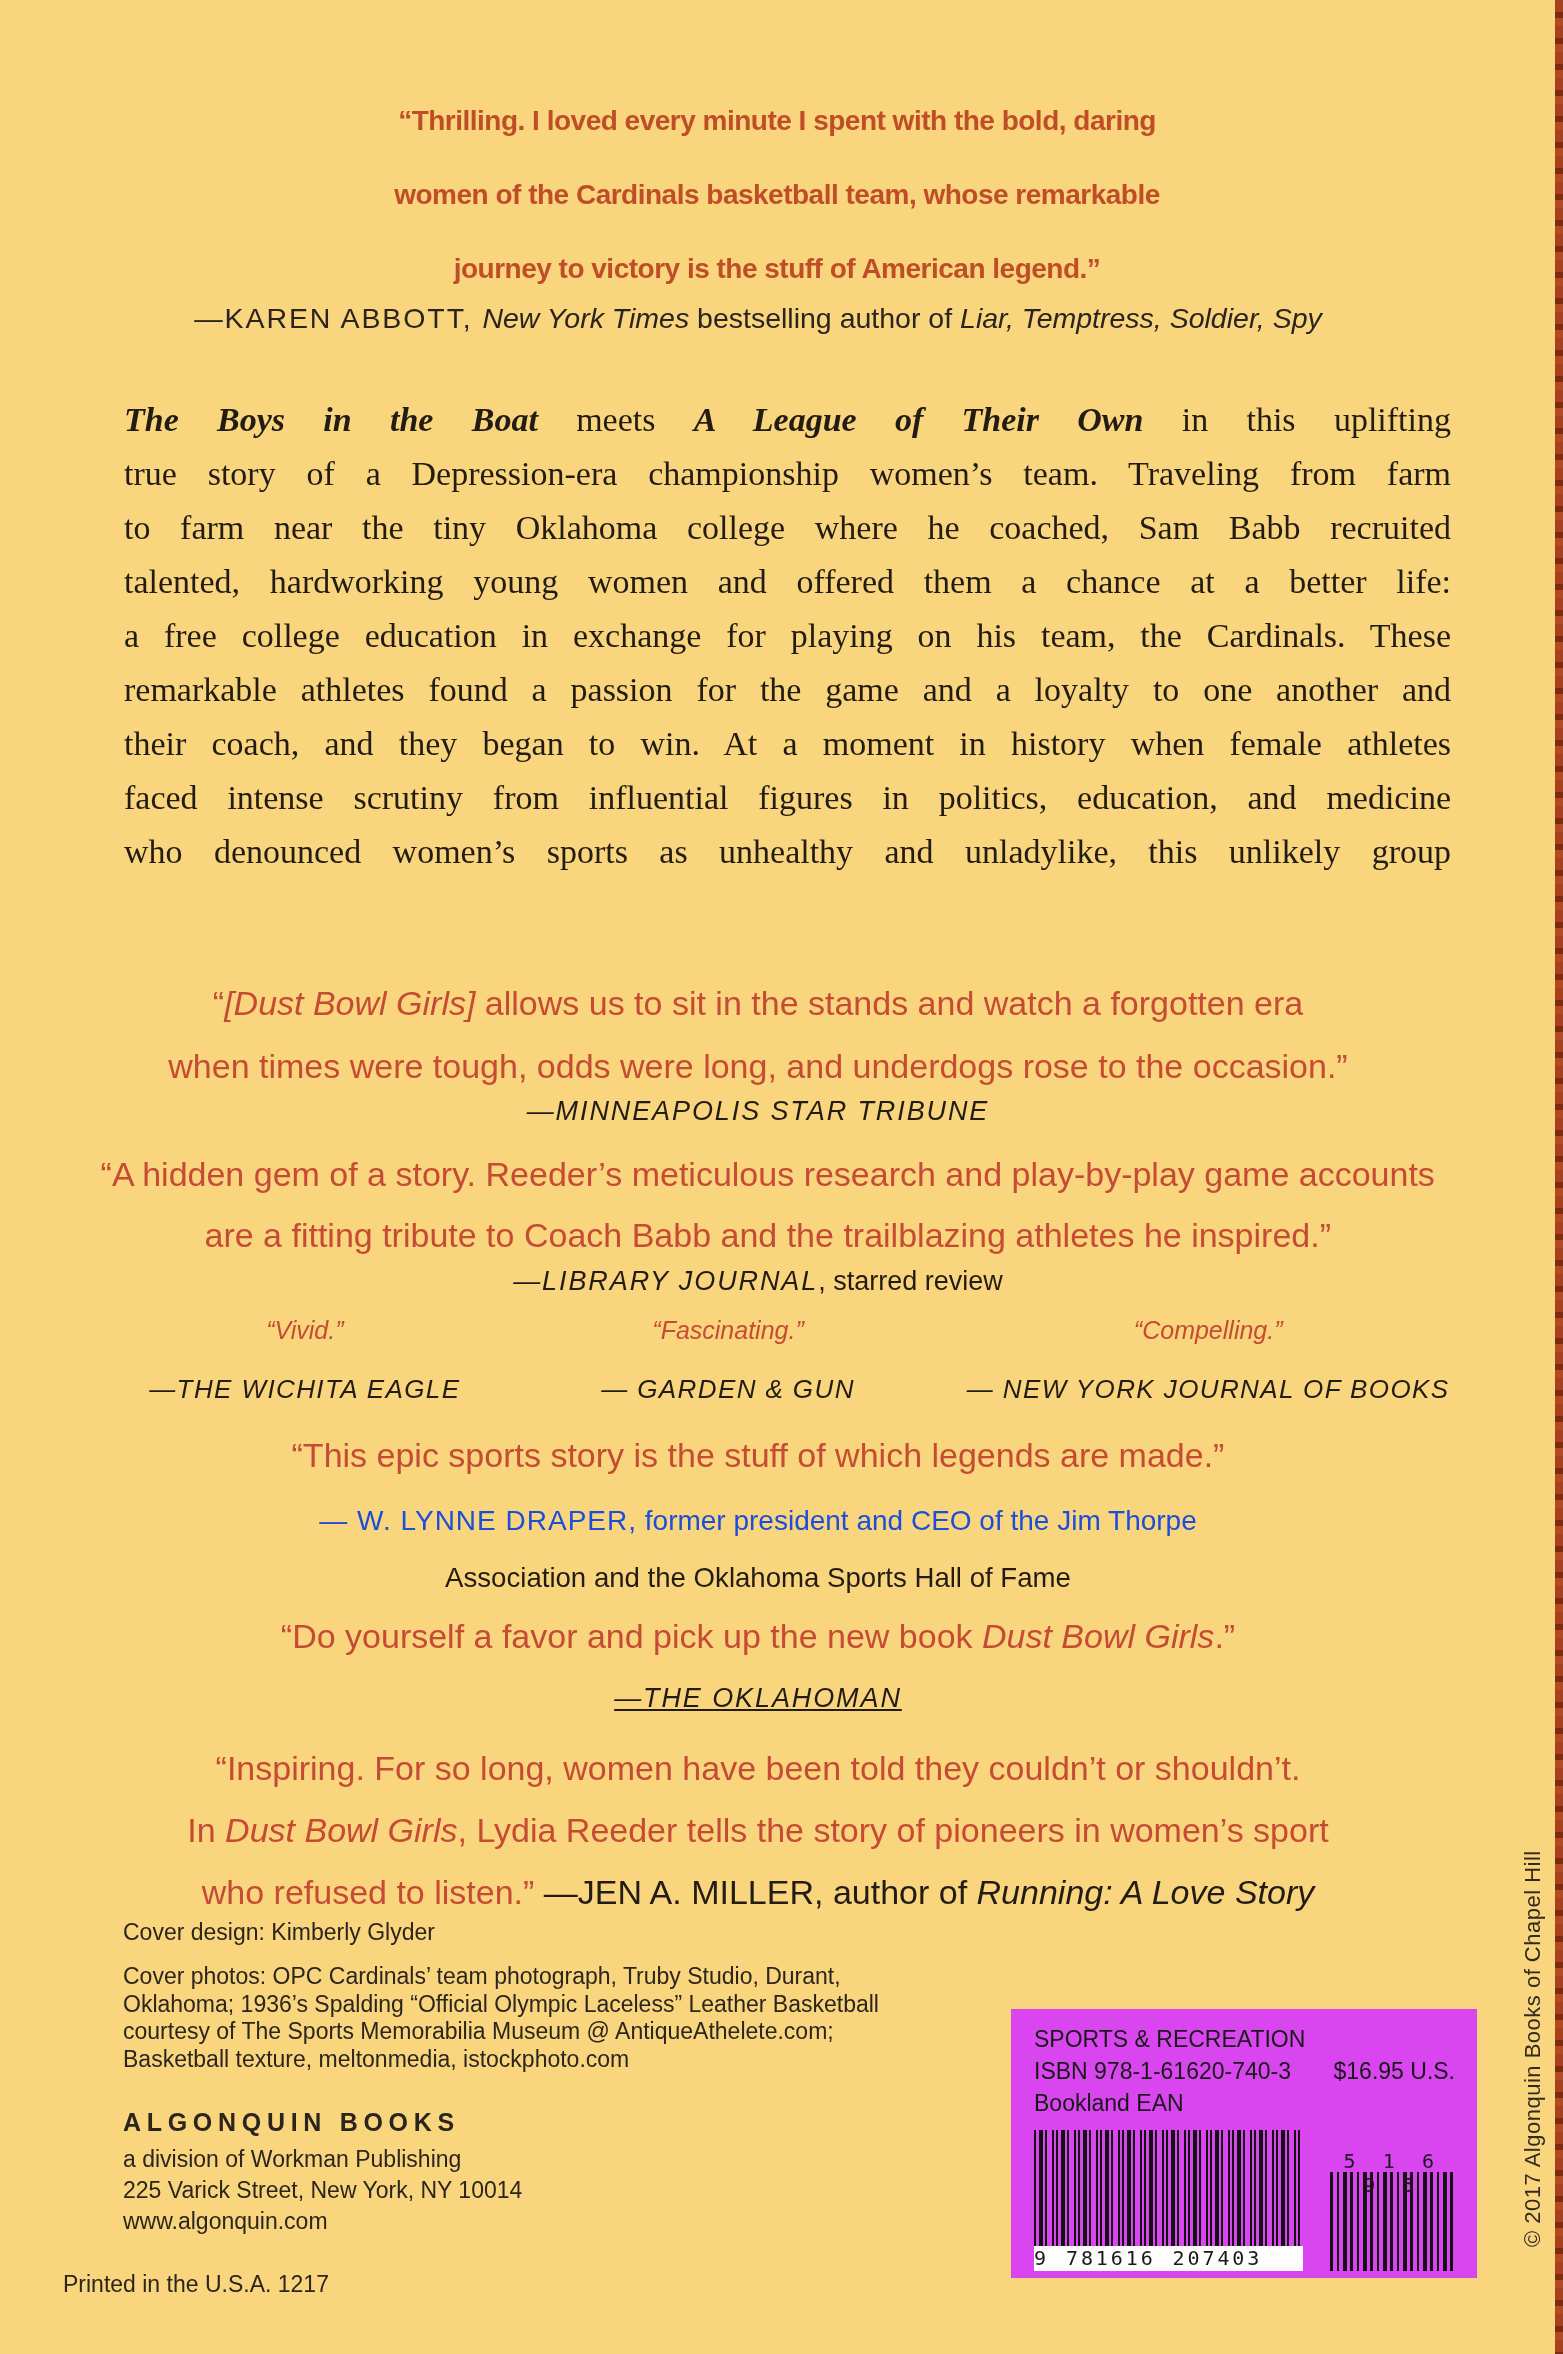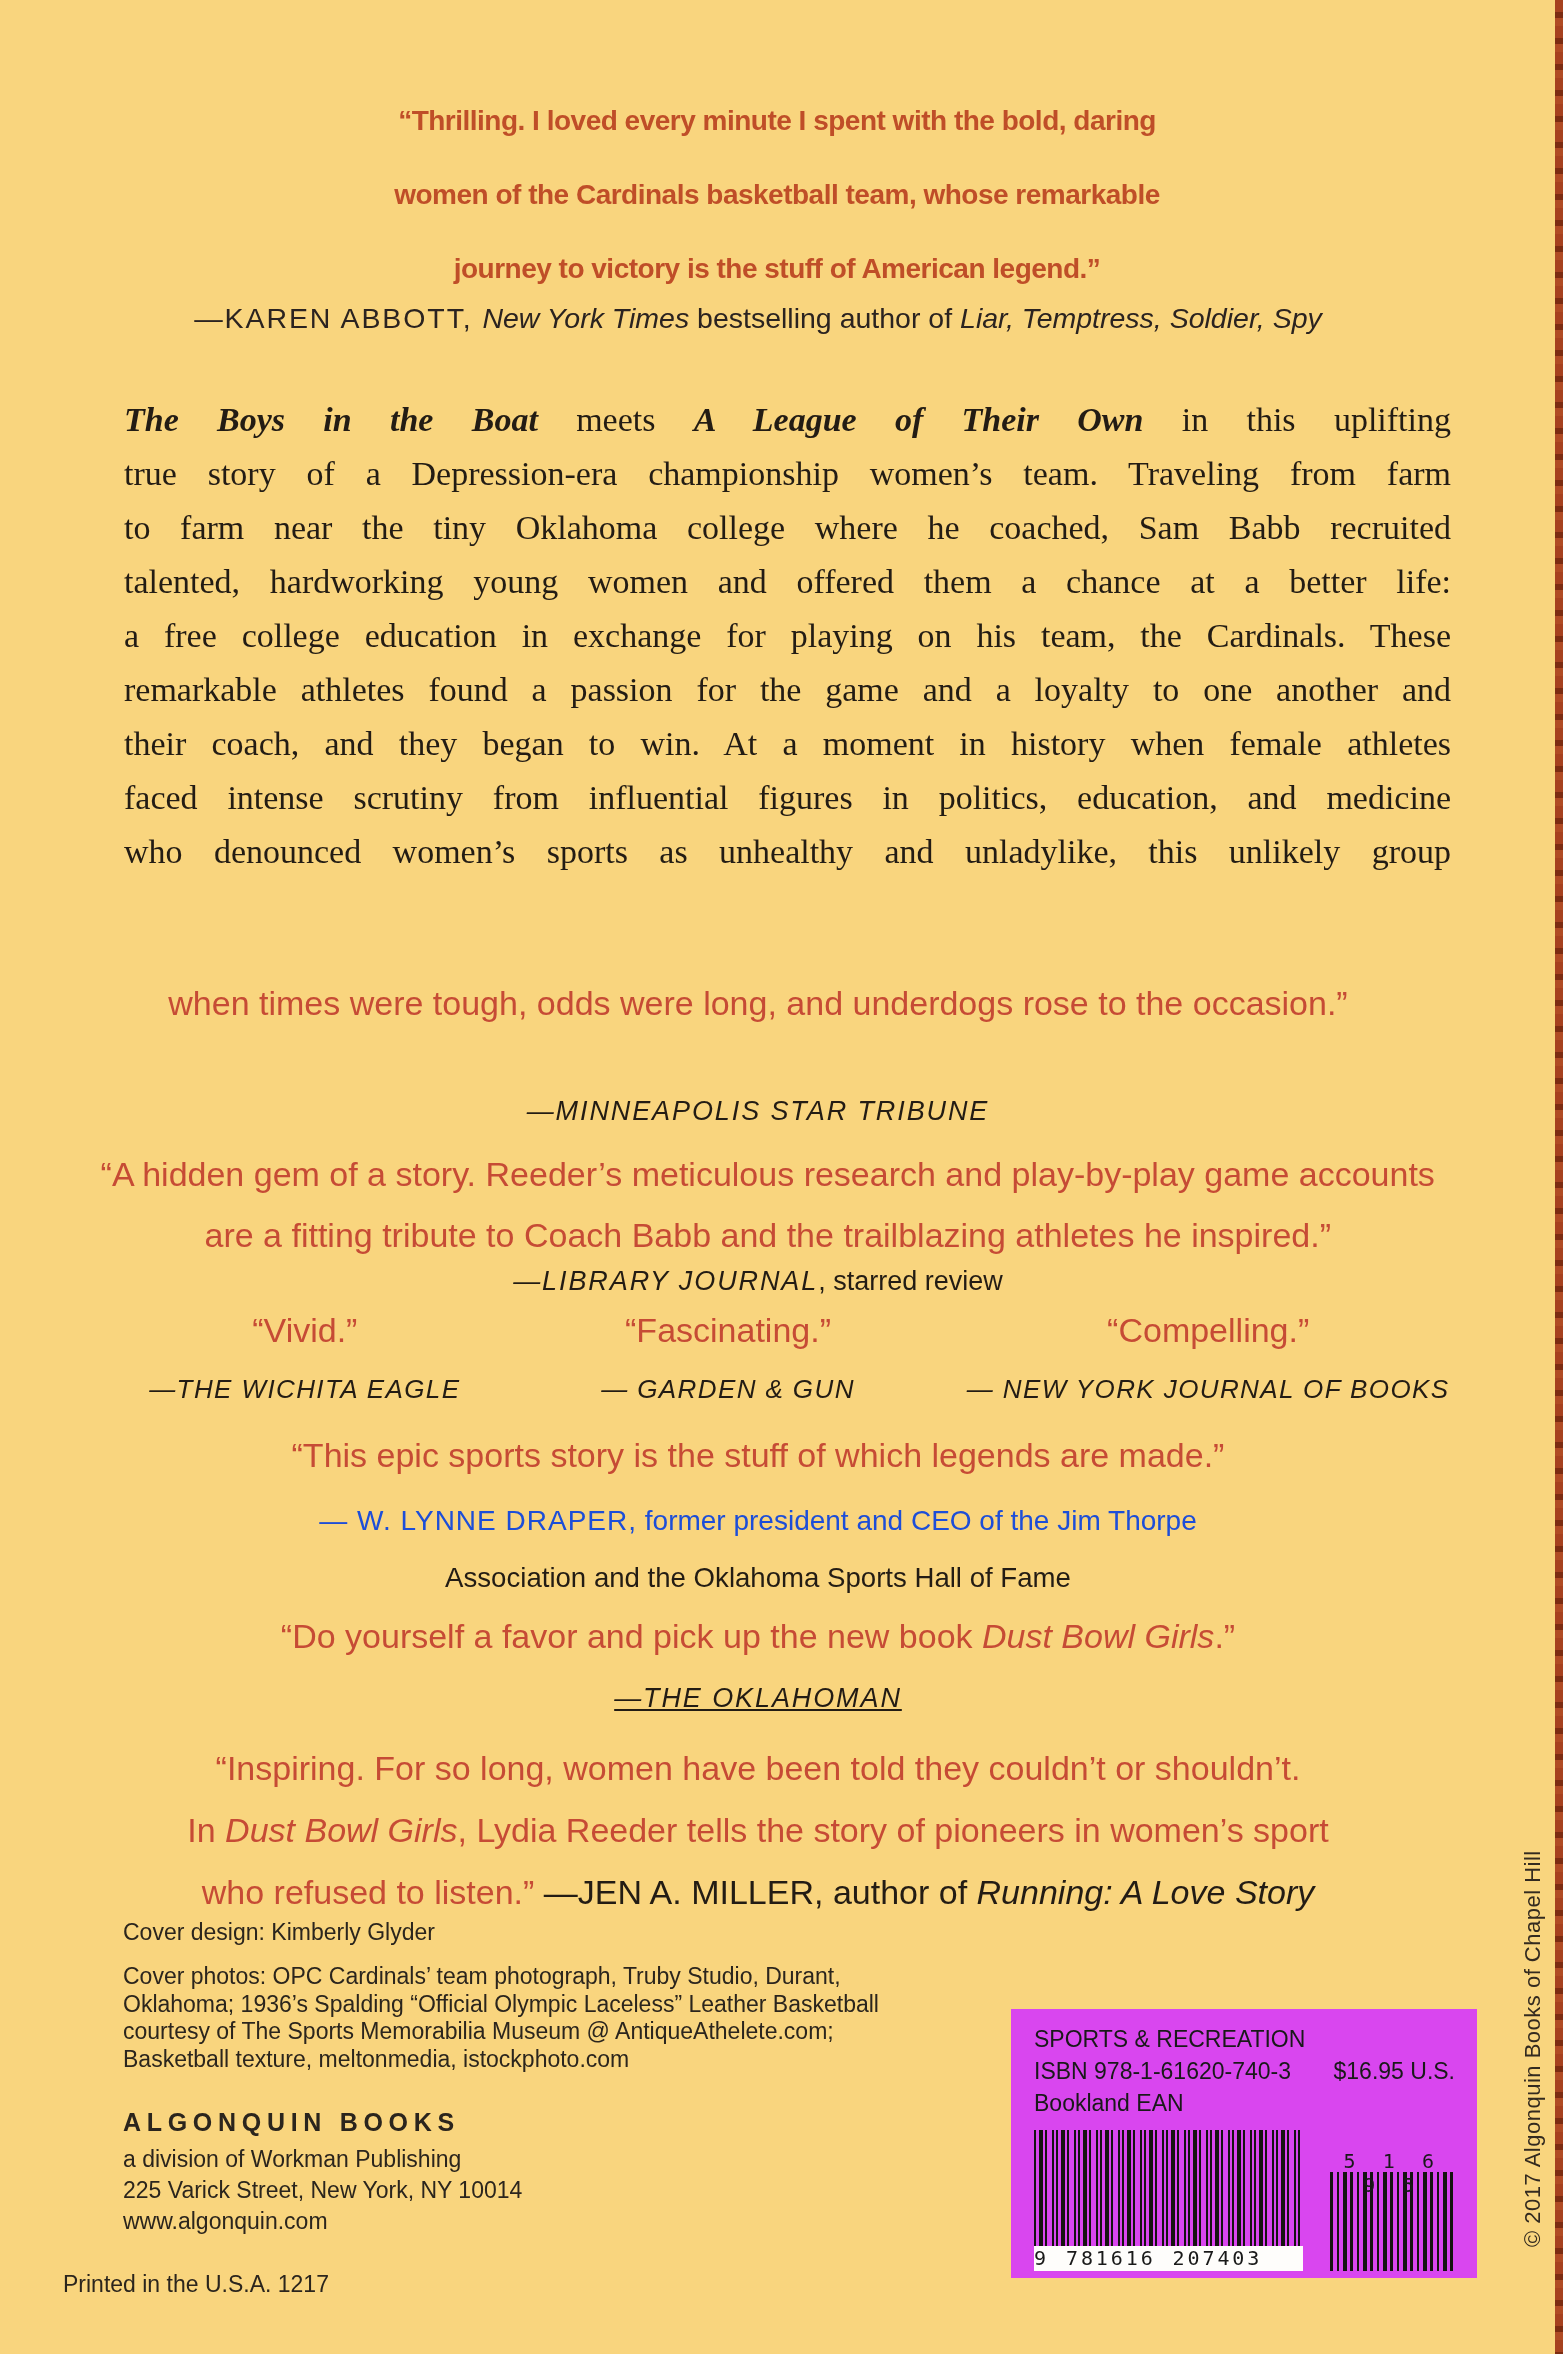--- a/index.html
+++ b/index.html
@@ -41,21 +41,21 @@
   .redq{color:#c64b35;font-weight:500;}
   .q-mst{position:absolute;left:0;right:48px;top:972px;text-align:center;font-size:34px;line-height:63px;}
   .q-mst-attr{position:absolute;left:0;right:48px;top:1096px;text-align:center;font-size:27px;font-style:italic;letter-spacing:1.9px;color:#231c14;}
   .q-gem{position:absolute;left:0;right:28.5px;top:1144px;text-align:center;font-size:34px;line-height:61px;}
   .q-gem-attr{position:absolute;left:0;right:48px;top:1266px;text-align:center;font-size:27px;color:#231c14;}
   .q-gem-attr .src{font-style:italic;letter-spacing:1.9px;}
   
   .shorts{position:absolute;left:86px;top:1309px;width:1398px;display:flex;}
   .shorts .col{text-align:center;}
   .shorts .c1{width:438px;} .shorts .c2{width:409px;} .shorts .c3{width:552px;}
-  .shorts .quote{font-size:34px;line-height:42px;}
+  .shorts .quote{font-size:25px;line-height:42px;font-style:italic;}
   .shorts .src{margin-top:23px;font-size:26px;font-style:italic;letter-spacing:1.4px;color:#231c14;}
   
   .q-draper{position:absolute;left:0;right:48px;top:1436px;text-align:center;font-size:34px;}
   .q-draper-attr{position:absolute;left:0;right:48px;top:1505px;text-align:center;font-size:28px;color:#1d4ed8;}
   .q-draper-attr .caps{letter-spacing:1px;}
   .q-draper-attr2{position:absolute;left:0;right:48px;top:1562px;text-align:center;font-size:27.6px;color:#231c14;}
   
   .q-okla{position:absolute;left:0;right:48px;top:1617px;text-align:center;font-size:34px;}
   .q-okla-attr{position:absolute;left:0;right:48px;top:1683px;text-align:center;font-size:27px;font-style:italic;letter-spacing:1.9px;color:#231c14;text-decoration:underline;}
   
@@ -122,20 +122,21 @@
     <div class="bl">to farm near the tiny Oklahoma college where he coached, Sam Babb recruited</div>
     <div class="bl">talented, hardworking young women and offered them a chance at a better life:</div>
     <div class="bl">a free college education in exchange for playing on his team, the Cardinals. These</div>
     <div class="bl">remarkable athletes found a passion for the game and a loyalty to one another and</div>
     <div class="bl">their coach, and they began to win. At a moment in history when female athletes</div>
     <div class="bl">faced intense scrutiny from influential figures in politics, education, and medicine</div>
     <div class="bl">who denounced women’s sports as unhealthy and unladylike, this unlikely group</div>
   </div>
 
   <div class="q-mst redq">
+    <div><span>“</span><span class="it">[Dust Bowl Girls]</span><span> allows us to sit in the stands and watch a forgotten era</span></div>
     <div>when times were tough, odds were long, and underdogs rose to the occasion.”</div>
   </div>
   <div class="q-mst-attr">—MINNEAPOLIS STAR TRIBUNE</div>
 
   <div class="q-gem redq">
     <div>“A hidden gem of a story. Reeder’s meticulous research and play-by-play game accounts</div>
     <div>are a fitting tribute to Coach Babb and the trailblazing athletes he inspired.”</div>
   </div>
   <div class="q-gem-attr">
     <span class="src">—LIBRARY JOURNAL</span><span>, starred review</span>

